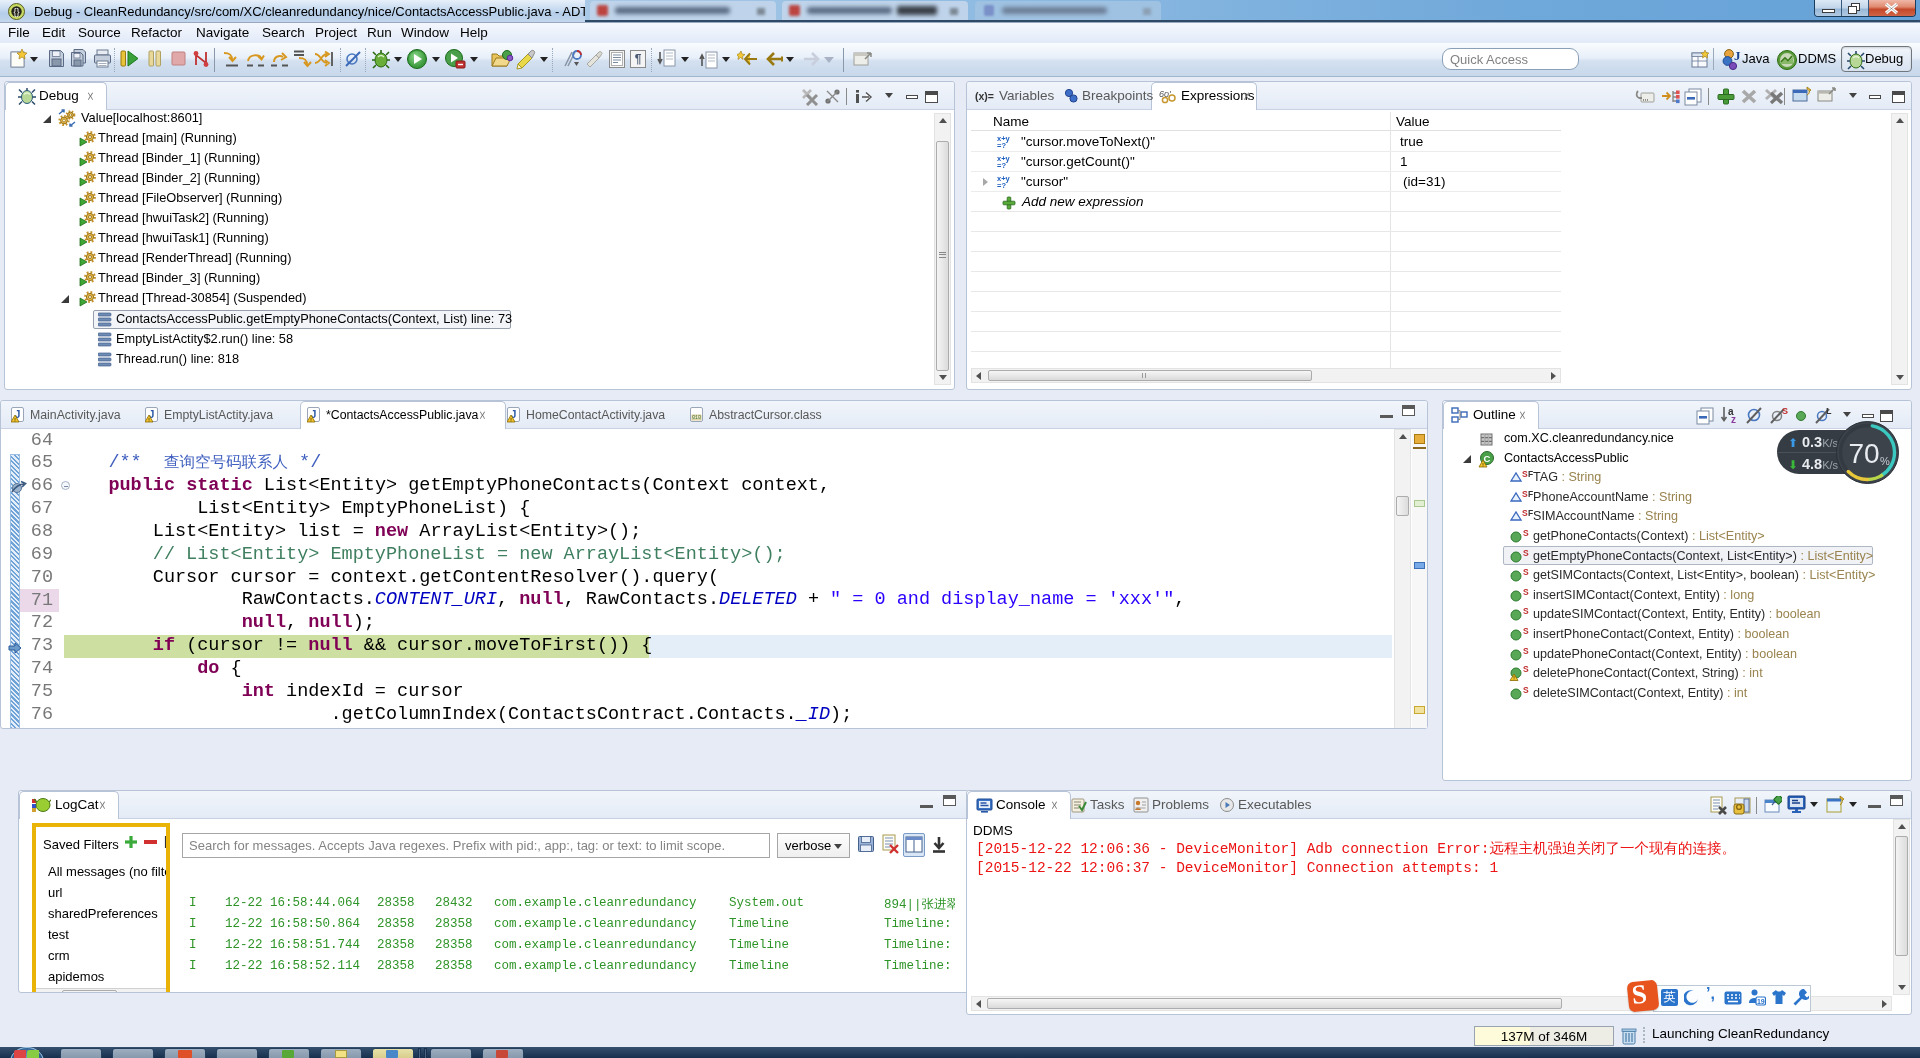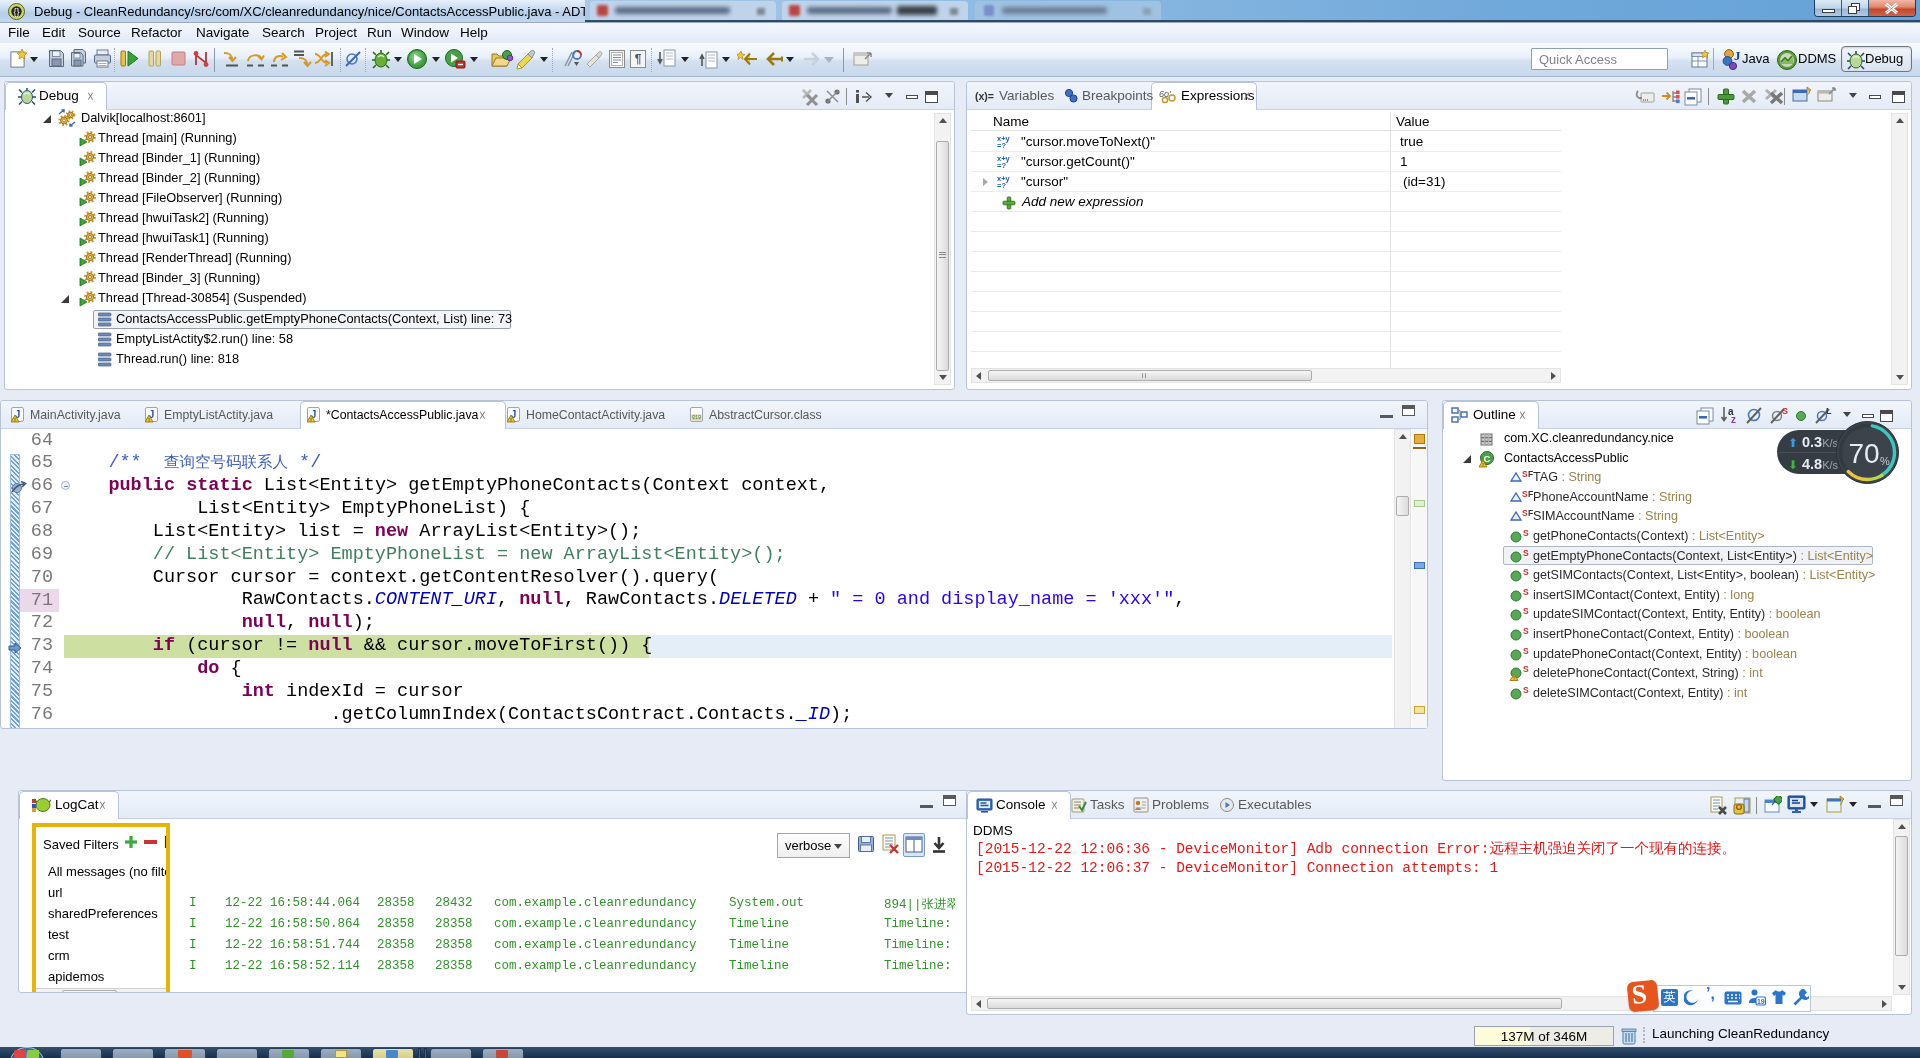--- a/index.html
+++ b/index.html
@@ -294,21 +294,21 @@
   <svg width="0" height="0">
       <defs>
         <radialGradient id="rungrad" cx="0.4" cy="0.35" r="0.8">
     <stop offset="0" stop-color="#8AD88A"></stop>
           <stop offset="1" stop-color="#2A8A2A"></stop>
   </radialGradient>
       </defs>
     </svg>
 </div>
 
-<div class="abs" style="left:1531px;top:48px;width:137px;height:22px;background:#fff;border:1px solid #8BA0B8;border-radius:1px">
+<div class="abs" style="left:1442px;top:48px;width:137px;height:22px;background:#fff;border:1px solid #8BA0B8;border-radius:9px">
   <span style="position:absolute;left:7px;top:3px;color:#838383;font-size:13px">Quick Access</span>
 </div>
 <div class="abs" style="left:1713px;top:48px;width:1px;height:22px;background:#9BA9BC"></div>
 
 <div class="abs" id="persp" style="left:0px;top:43px;width:1920px;height:34px">
   <svg class="abs" style="left:1690px;top:6px" width="22" height="22" viewBox="0 0 22 22">
     <rect x="2" y="4" width="15" height="14" fill="#F8FAFD" stroke="#6A7A94"></rect>
     <rect x="2" y="4" width="15" height="3.6" fill="#D8E2F0" stroke="#6A7A94" stroke-width="0.8"></rect>
     <path d="M8 7.6 V18 M2 12 H17" stroke="#6A7A94" stroke-width="0.8"></path>
     <path d="M15 1 L16.2 3.8 L19 4 L17 6 L17.5 9 L15 7.4 L12.5 9 L13 6 L11 4 L13.8 3.8 Z" fill="#F2C838" stroke="#A8821A" stroke-width="0.6"></path>
@@ -351,21 +351,21 @@
     <svg class="abs" style="left:52px;top:27px" width="20" height="18" viewBox="0 0 20 18">
       <path d="M2 5 L7 1 M4.5 1 H7 V3.5" stroke="#3C6EB4" stroke-width="1.5" fill="none"></path>
       <path d="M18 13 L13 17 M15.5 17 H13 V14.5" stroke="#3C6EB4" stroke-width="1.5" fill="none"></path>
       <circle cx="7" cy="11.5" r="4.6" fill="none" stroke="#C8922A" stroke-width="2" stroke-dasharray="1.7 1.85"></circle>
       <circle cx="7" cy="11.5" r="3.4" fill="#E8B84A" stroke="#8A6A10" stroke-width="0.9"></circle>
       <circle cx="7" cy="11.5" r="1.4" fill="#FFF8E8" stroke="#8A6A10" stroke-width="0.7"></circle>
       <circle cx="13.5" cy="6" r="3.9" fill="none" stroke="#C8922A" stroke-width="1.9" stroke-dasharray="1.5 1.7"></circle>
       <circle cx="13.5" cy="6" r="2.9" fill="#E8B84A" stroke="#8A6A10" stroke-width="0.9"></circle>
       <circle cx="13.5" cy="6" r="1.2" fill="#FFF8E8" stroke="#8A6A10" stroke-width="0.7"></circle>
     </svg>
-    <div class="trow" style="left:76px;top:26px">Dalvik[localhost:8601]</div>
+    <div class="trow" style="left:76px;top:26px">Value[localhost:8601]</div>
     <svg class="abs" style="left:74px;top:48px" width="18" height="18">
         <use href="#thicon"></use>
       </svg>
       <div class="trow" style="left:93px;top:46px">Thread [main] (Running)</div>
     <svg class="abs" style="left:74px;top:68px" width="18" height="18">
         <use href="#thicon"></use>
       </svg>
       <div class="trow" style="left:93px;top:66px">Thread [Binder_1] (Running)</div>
     <svg class="abs" style="left:74px;top:88px" width="18" height="18">
         <use href="#thicon"></use>
@@ -805,20 +805,23 @@
       <div style="position:absolute;left:12px;top:100px;white-space:nowrap">test</div>
       <div style="position:absolute;left:12px;top:121px;white-space:nowrap">crm</div>
       <div style="position:absolute;left:12px;top:142px;white-space:nowrap">apidemos</div>
       <div class="sbh" style="left:0px;right:0px;bottom:0px;height:14px;border:none;border-top:1px solid #D0D0D0">
         <div class="arr lf" style="left:3px;top:3px"></div>
         <div class="arr rt" style="right:3px;top:3px"></div>
         <div class="sbthumbh" style="left:26px;top:1px;width:55px;height:10px"></div>
       </div>
     </div>
 
+    <div class="abs" style="left:163px;top:14px;width:588px;height:25px;border:1px solid #A6A6A6;background:#fff">
+      <div style="position:absolute;left:6px;top:4px;color:#848484;font-size:13px;white-space:nowrap">Search for messages. Accepts Java regexes. Prefix with pid:, app:, tag: or text: to limit scope.</div>
+    </div>
     <div class="abs" style="left:758px;top:14px;width:73px;height:25px;border:1px solid #A6A6A6;background:linear-gradient(180deg,#FDFDFD,#EFEFEF)">
       <div style="position:absolute;left:7px;top:4px;font-size:13px">verbose</div>
       <div class="dd" style="left:56px;top:10px;border-top-color:#424242"></div>
     </div>
     <svg class="abs" style="left:838px;top:16px" width="18" height="19" viewBox="0 0 18 19">
       <rect x="1.5" y="1.5" width="15" height="15" rx="1" fill="#9AB2D8" stroke="#44608C"></rect>
       <rect x="4.5" y="1.5" width="9" height="6" fill="#E8EEF8" stroke="#44608C" stroke-width="0.8"></rect>
       <rect x="3.5" y="10" width="11" height="6.5" fill="#E8EEF8" stroke="#44608C" stroke-width="0.8"></rect>
     </svg>
     <svg class="abs" style="left:862px;top:15px" width="19" height="20" viewBox="0 0 19 20">

